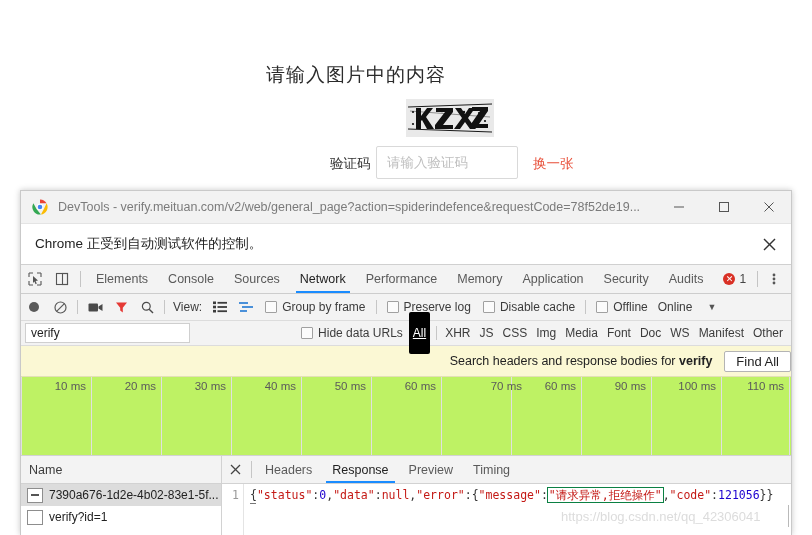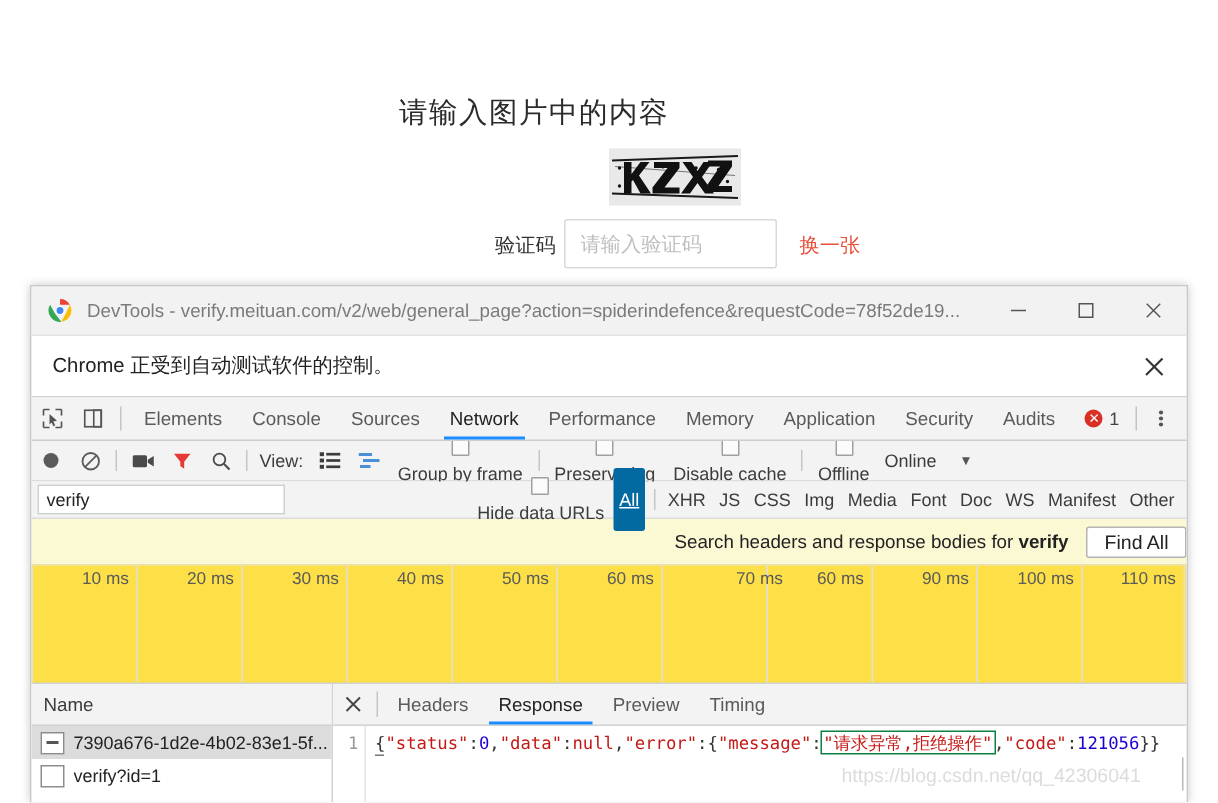--- a/index.html
+++ b/index.html
@@ -254,21 +254,20 @@
     flex: none;
     cursor: pointer;
   }
   .dt-cbgroup {
     display: flex;
     align-items: center;
     gap: 5px;
     margin: 0 6px;
     white-space: nowrap;
     cursor: pointer;
-    flex-direction: column;
   }
   .dt-caret {
     margin-left: 10px;
     font-size: 9px;
     color: #555;
     cursor: pointer;
   }
 
   
   .dt-filterrow {
@@ -297,21 +296,21 @@
   }
   .dt-typefilters {
     display: flex;
     align-items: center;
     gap: 9px;
     margin-left: 6px;
     white-space: nowrap;
   }
   .dt-type { cursor: pointer; color: #3c3c3c; }
   .dt-type.sel {
-    background: #0369a1;
+    background: #000000;
     color: #ffffff;
     border-radius: 2px;
     padding: 14px 4px;
     text-decoration: underline;
   }
   .dt-filter-sep {
     width: 1px; height: 14px;
     background: #c6c6c6;
     margin: 0 2px 0 6px;
   }
@@ -339,21 +338,21 @@
     font-size: 13px;
     color: #222;
     cursor: pointer;
     font-family: "Liberation Sans", sans-serif;
     line-height: 19px;
   }
 
   
   .dt-timeline {
     height: 78px;
-    background: #fde047;
+    background: #bef264;
     border-bottom: 1px solid #d2d2d2;
     position: relative;
     overflow: hidden;
   }
   .dt-tl-tick {
     position: absolute;
     top: 0;
     bottom: 0;
     border-left: 1px solid #e0e0e0;
   }

